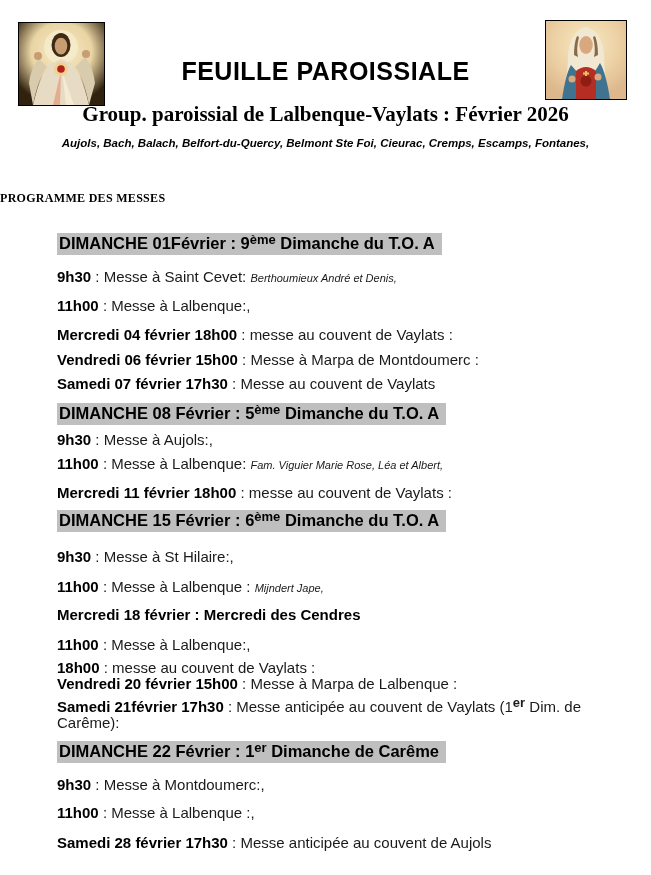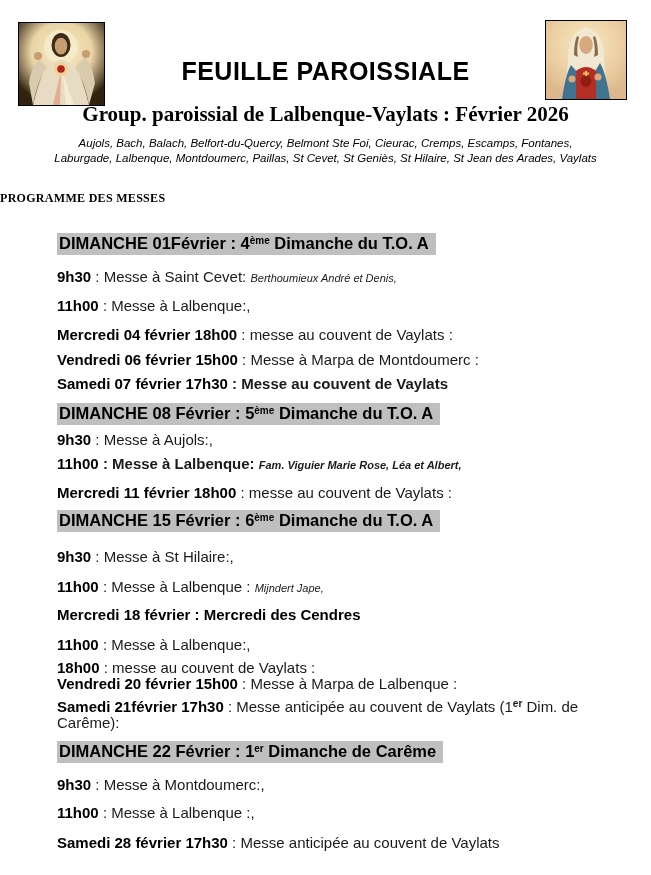--- a/index.html
+++ b/index.html
@@ -31,21 +31,21 @@
   .subtitle{
     position:absolute;top:102px;left:0;right:0;
     text-align:center;
     font-family:"Liberation Serif", serif;
     font-size:21px;font-weight:bold;
     color:#000;
   }
   .villages{
     position:absolute;top:136px;left:30px;right:30px;
     text-align:center;
-    font-size:11.5px;font-weight:normal;font-style:italic;
+    font-size:11.5px;font-weight:bold;font-style:italic;
     line-height:15px;
     color:#000;
   }
   .programme{
     position:absolute;top:191px;left:0;right:0;
     text-align:left;
     font-family:"Liberation Serif", serif;
     font-size:12px;font-weight:bold;
     letter-spacing:0.3px;
     color:#000;
@@ -66,29 +66,29 @@
   }
   .heading{margin:0;line-height:17px;}
   .heading .hl{
     display:inline-block;
     background:#bfbfbf;
     padding:2px 7px 3px 2px;
     font-size:16.5px;font-weight:bold;
     color:#000;
   }
   sup{
-    font-size:10px;
+    font-size:13px;
     line-height:0;
     vertical-align:5px;
     font-weight:bold;
     margin-top:36px;
   }
   .line sup{font-weight:bold;}
   
-  .mt6{margin-top:14px;}  .mt7{margin-top:7px;}  .mt8{margin-top:8px;font-weight:bold;}
+  .mt6{margin-top:14px;}  .mt7{margin-top:7px;}  .mt8{margin-top:8px;}
   .mt9{margin-top:9px;}  .mt10{margin-top:10px;} .mt11{margin-top:11px;}
   .mt12{margin-top:12px;} .mt13{margin-top:13px;} .mt14{margin-top:14px;}
   .mt15{} .mt5{margin-top:17px;}
 </style>
 </head>
 <body>
 
 <div class="page">
 
   <div class="holyimg img-left">
@@ -140,27 +140,26 @@
       <rect x="37" y="51.5" width="6" height="2" fill="#e8c45a"></rect>
       <circle cx="26" cy="58" r="3.5" fill="#d8a87e"></circle>
       <circle cx="52" cy="56" r="3.5" fill="#d8a87e"></circle>
     </svg>
   </div>
 
   <div class="title">FEUILLE PAROISSIALE</div>
   <div class="subtitle">Group. paroissial de Lalbenque-Vaylats : Février 2026</div>
   <div class="villages">
     <div>Aujols, Bach, Balach, Belfort-du-Quercy, Belmont Ste Foi, Cieurac, Cremps, Escamps, Fontanes,</div>
-    <div>Laburgade, Lalbenque, Montdoumerc, Paillas, St Cevet, St Geniès, St Hilaire, St Jean des Arades, Vaylats</div>
   </div>
   <div class="programme">PROGRAMME DES MESSES</div>
 
   <div class="schedule">
 
-    <p class="heading"><span class="hl"><span>DIMANCHE 01Février : 4</span><sup>ème</sup><span> Dimanche du T.O. A</span></span></p>
+    <p class="heading"><span class="hl"><span>DIMANCHE 01Février : 9</span><sup>ème</sup><span> Dimanche du T.O. A</span></span></p>
     <p class="line mt6"><b>9h30</b><span> : Messe à  Saint Cevet: </span><span class="names">Berthoumieux André et Denis,</span></p>
     <p class="line mt12"><b>11h00</b><span> : Messe à Lalbenque:,</span></p>
 
     <p class="line mt13"><b>Mercredi 04 février 18h00</b><span> : messe au couvent de Vaylats :</span></p>
     <p class="line mt9"><b>Vendredi 06 février 15h00</b><span> : Messe à Marpa de Montdoumerc :</span></p>
     <p class="line mt8"><b>Samedi 07 février 17h30</b><span> : Messe  au couvent de Vaylats</span></p>
 
     <p class="heading mt11"><span class="hl"><span>DIMANCHE 08 Février : 5</span><sup>ème</sup><span> Dimanche du T.O. A</span></span></p>
     <p class="line mt7"><b>9h30</b><span> : Messe à Aujols:,</span></p>
     <p class="line mt8"><b>11h00</b><span> : Messe à Lalbenque: </span><span class="names">Fam. Viguier Marie Rose, Léa et Albert,</span></p>
@@ -175,16 +174,16 @@
     <p class="line mt14"><b>11h00</b><span> : Messe à Lalbenque:,</span></p>
     <p class="line mt7"><b>18h00</b><span> : messe au couvent de Vaylats :</span></p>
 
     <p class="line mt15"><b>Vendredi 20 février 15h00</b><span> : Messe à Marpa de Lalbenque :</span></p>
     <p class="line mt7"><b>Samedi 21février 17h30</b><span> : Messe anticipée au couvent de Vaylats (1</span><sup>er</sup><span> Dim. de Carême):</span></p>
 
     <p class="heading mt10"><span class="hl"><span>DIMANCHE 22 Février : 1</span><sup>er</sup><span> Dimanche de Carême</span></span></p>
     <p class="line mt6"><b>9h30</b><span> : Messe à Montdoumerc:,</span></p>
     <p class="line mt12"><b>11h00</b><span> : Messe à Lalbenque :,</span></p>
 
-    <p class="line mt14"><b>Samedi 28 février 17h30</b><span> : Messe anticipée au couvent de Vaylats</span></p>
+    <p class="line mt14"><b>Samedi 28 février 17h30</b><span> : Messe anticipée au couvent de Aujols</span></p>
 
   </div>
 </div>
 
 </body></html>

